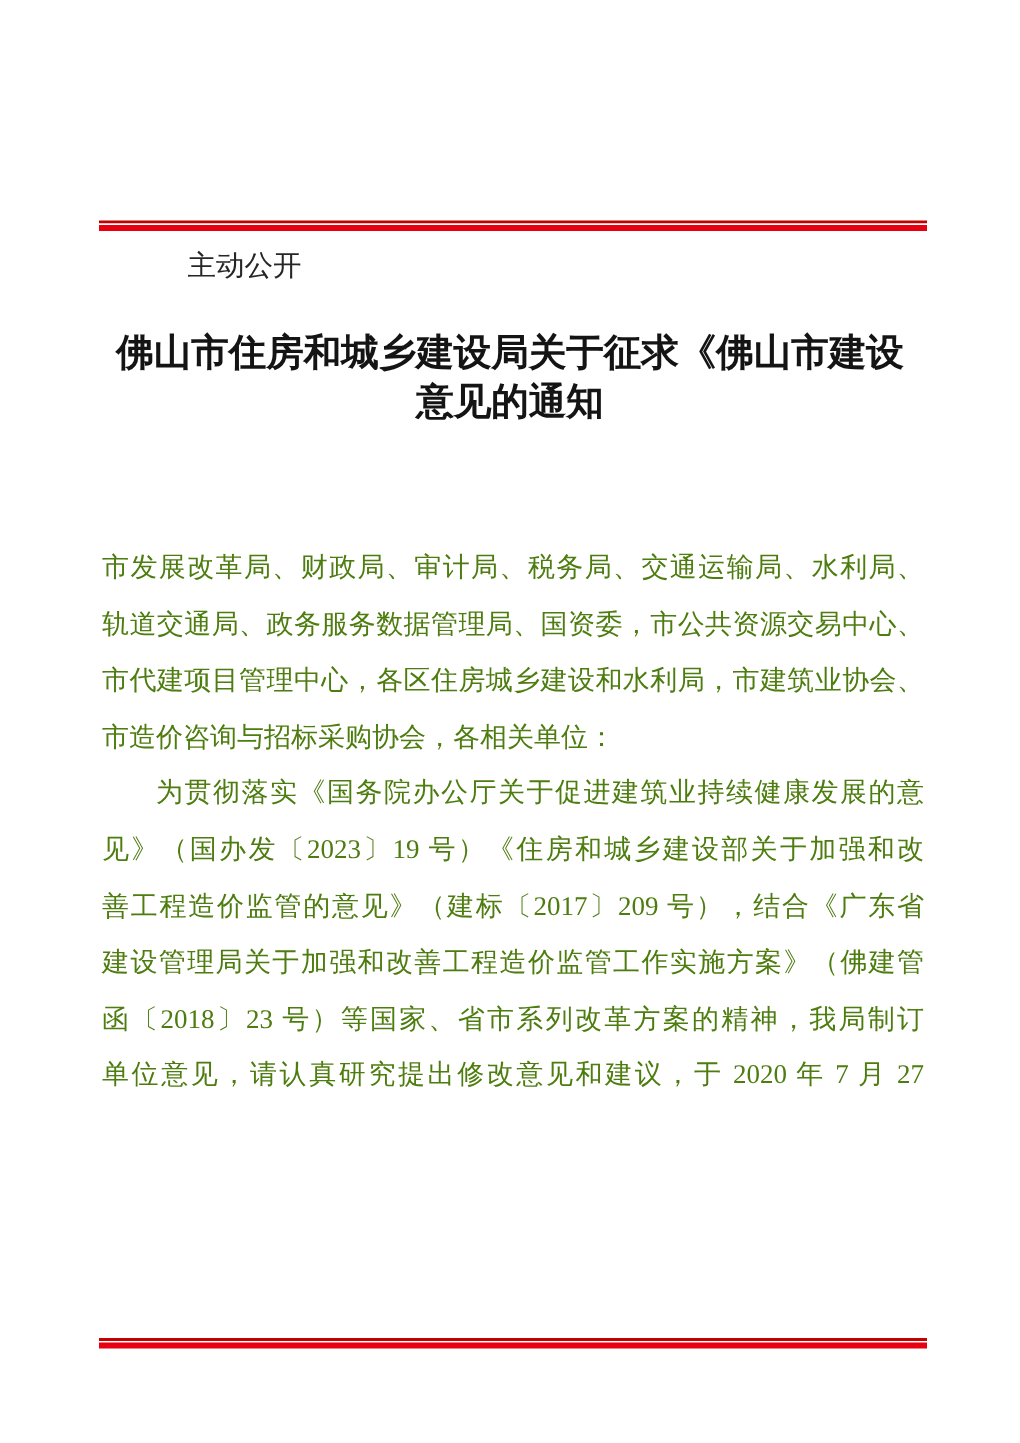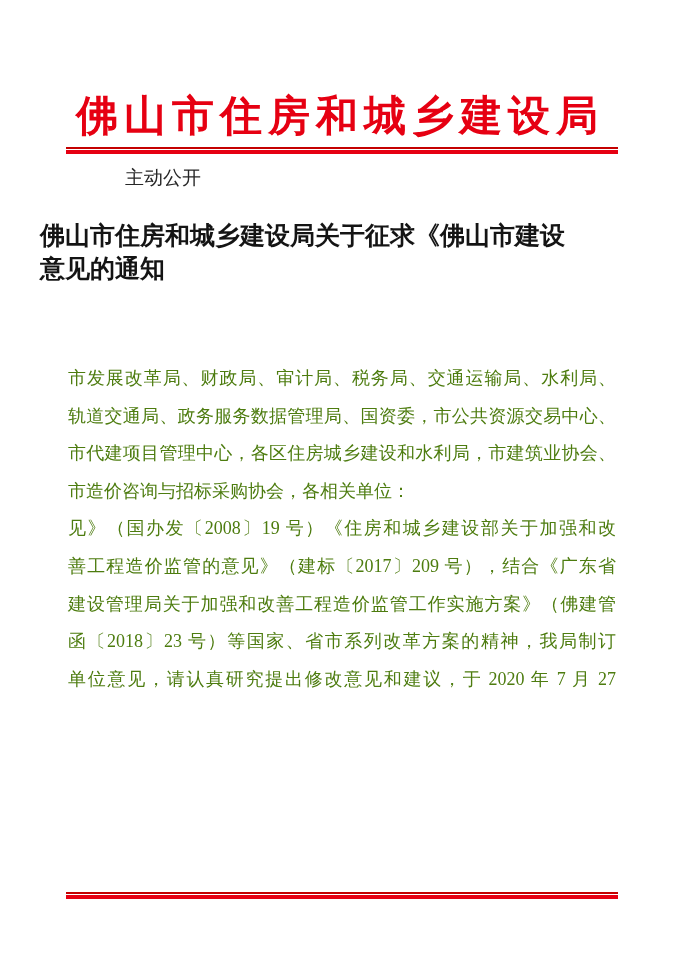--- a/index.html
+++ b/index.html
@@ -60,20 +60,21 @@
     font-size: 19px;
     line-height: 26px;
     color: #262626;
     margin-left: 36px;
   }
   .doc-title {
     position: absolute;
     top: 219px;
     left: 40px;
     width: 600px;
+    text-align: center;
     font-family: "Liberation Serif", serif;
     font-weight: bold;
     font-size: 25px;
     line-height: 33px;
     color: #141414;
   }
   .doc-body {
     position: absolute;
     top: 360px;
     left: 68px;
@@ -93,42 +94,42 @@
   }
   .bline.indent {
     text-indent: 2em;
   }
 </style>
 </head>
 <body>
 
 <div class="page">
 
-  <div class="agency">佛山市住房和城乡建设局</div>
 
   <div class="rule rule-top">
     <div class="thin"></div>
     <div class="gap"></div>
     <div class="thick"></div>
   </div>
 
   <div class="disclosure">主动公开</div>
 
   <div class="doc-title">
     <div>佛山市住房和城乡建设局关于征求《佛山市建设</div>
     <div>意见的通知</div>
   </div>
 
   <div class="doc-body">
     <div class="bline">市发展改革局、财政局、审计局、税务局、交通运输局、水利局、</div>
     <div class="bline">轨道交通局、政务服务数据管理局、国资委，市公共资源交易中心、</div>
     <div class="bline">市代建项目管理中心，各区住房城乡建设和水利局，市建筑业协会、</div>
     <div class="bline para-end">市造价咨询与招标采购协会，各相关单位：</div>
 
-    <div class="bline">见》（国办发〔2008〕19 号）《住房和城乡建设部关于加强和改</div>
+    <div class="bline indent">为贯彻落实《国务院办公厅关于促进建筑业持续健康发展的意</div>
+    <div class="bline">见》（国办发〔2023〕19 号）《住房和城乡建设部关于加强和改</div>
     <div class="bline">善工程造价监管的意见》（建标〔2017〕209 号），结合《广东省</div>
     <div class="bline">建设管理局关于加强和改善工程造价监管工作实施方案》（佛建管</div>
     <div class="bline">函〔2018〕23 号）等国家、省市系列改革方案的精神，我局制订</div>
     <div class="bline">单位意见，请认真研究提出修改意见和建议，于 2020 年 7 月 27</div>
   </div>
 
   <div class="rule rule-bottom">
     <div class="thin"></div>
     <div class="gap"></div>
     <div class="thick"></div>

